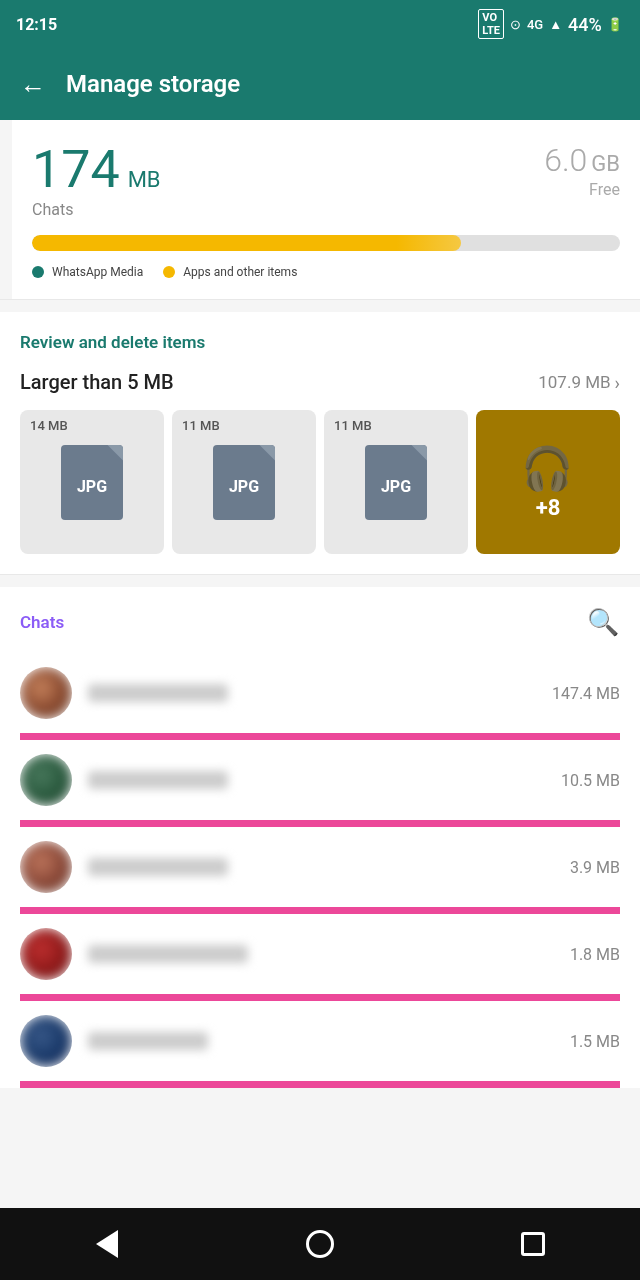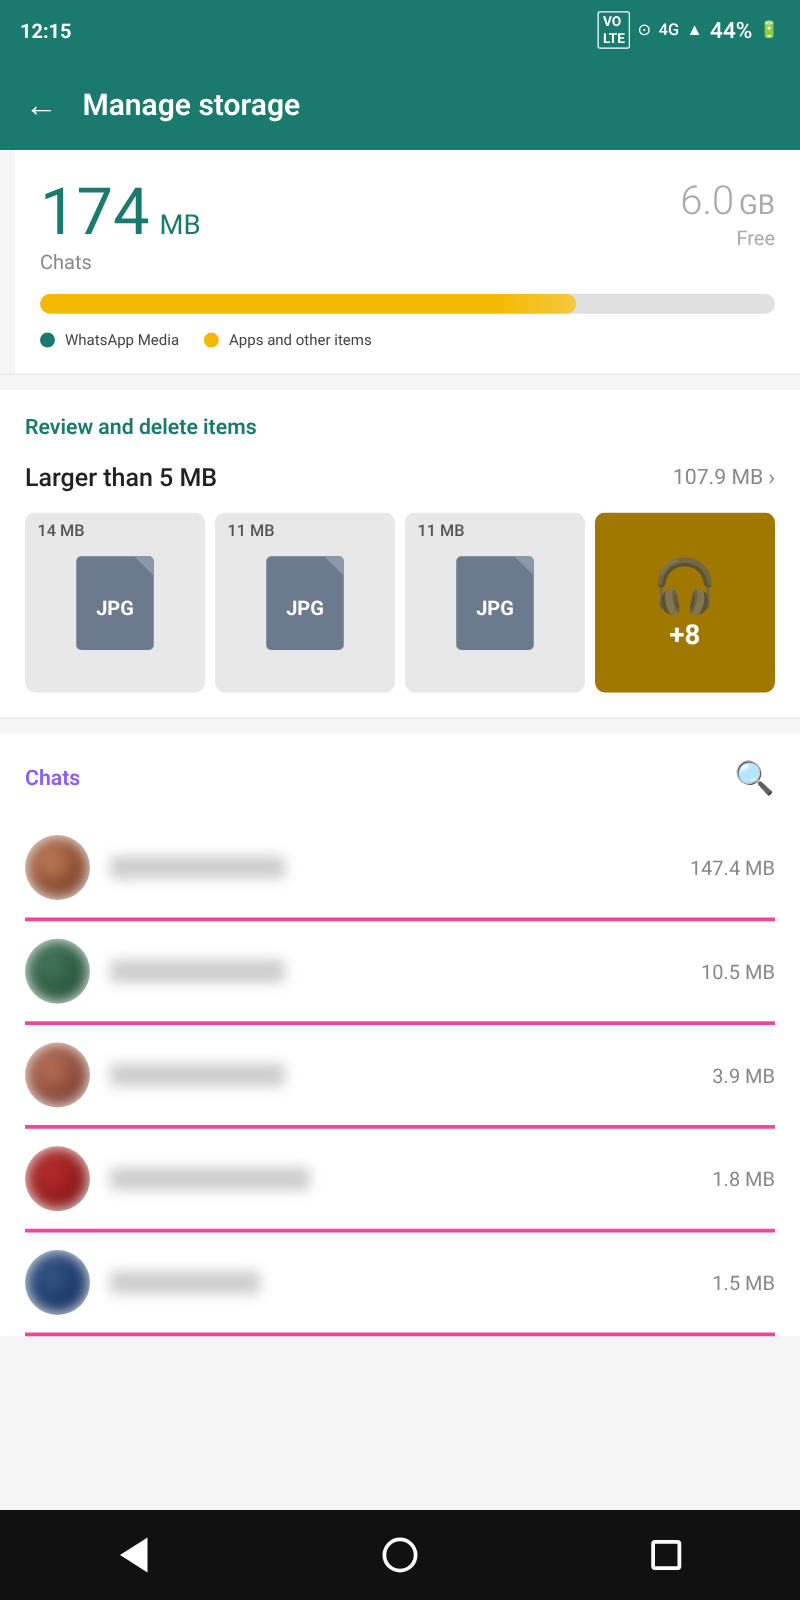--- a/index.html
+++ b/index.html
@@ -285,21 +285,21 @@
       color: #1a7a6e;
       cursor: pointer;
     }
 
     
     .chat-list-item {
       display: flex;
       align-items: center;
       gap: 16px;
       padding: 14px 0;
-      border-bottom: 3px solid #ec4899;
+      border-bottom: 7px solid #ec4899;
     }
     .chat-avatar {
       width: 52px;
       height: 52px;
       border-radius: 50%;
       flex-shrink: 0;
       overflow: hidden;
     }
     
     .avatar-blur {

